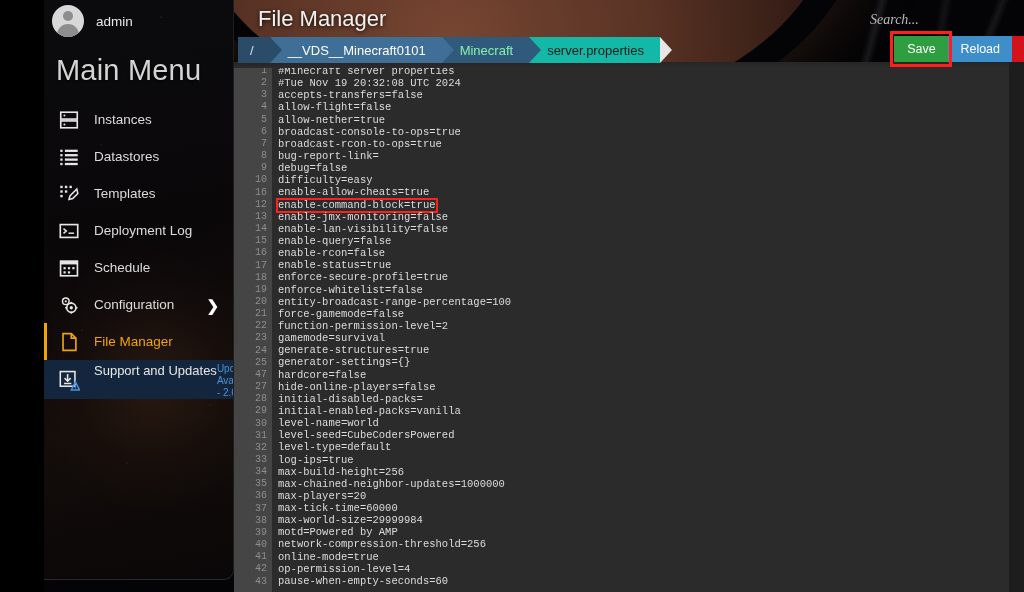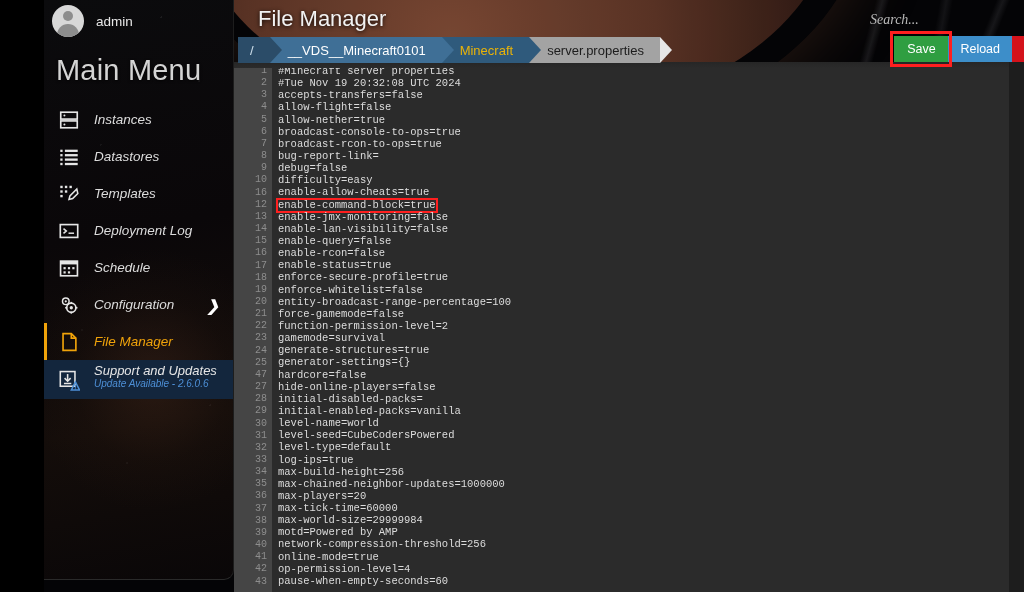--- a/index.html
+++ b/index.html
@@ -103,36 +103,36 @@
   }
   #username { color: #e8e8e8; font-size: 13.5px; }
 
   #main-menu-title {
     position: relative;
     color: #d4d4d4; font-size: 29px; font-weight: 300;
     padding: 12px 0 0 12px; letter-spacing: .2px;
     text-shadow: 0 1px 3px rgba(0,0,0,.8);
   }
 
-  #nav { position: relative; margin-top: 14px; font-style: italic; }
+  #nav { position: relative; margin-top: 14px; }
   .nav-item {
     position: relative; display: flex; align-items: center;
     height: 37px; padding-left: 14px; gap: 14px; cursor: pointer;
   }
   .nav-item .label { color: #dcdcdc; font-size: 13.5px; white-space: nowrap; }
   .nav-icon { width: 22px; height: 22px; flex: none; display: block; }
   .nav-item.active { }
   .nav-item.active::before {
     content: ""; position: absolute; left: 0; top: 0; bottom: 0; width: 3px; background: #f0a30a;
   }
   .nav-item.active .label { color: #f0a30a; }
   .nav-item.support {
     background: #13263d; height: 39px; align-items: flex-start; padding-top: 3px;
   }
-  .nav-item.support .stack { display: flex; flex-direction: column; line-height: 1.18; }
+  .nav-item.support .stack { display: flex; flex-direction: row; line-height: 1.18; }
   .nav-item.support .label { color: #e6e6e6; font-size: 13px; }
   .nav-item.support .sub { color: #4d8fd6; font-size: 10px; }
   .nav-item.support .nav-icon { margin-top: 6px; }
   .chev {
     position: absolute; right: 14px; top: 50%; transform: translateY(-50%);
     color: #fff; font-size: 15px; font-weight: bold; line-height: 1;
   }
 
   
   #header {
@@ -170,23 +170,23 @@
   .crumb::after {
     content: ""; position: absolute; right: -12px; top: 0;
     width: 0; height: 0; z-index: 1;
     border-top: 13px solid transparent;
     border-bottom: 13px solid transparent;
   }
   .crumb.c-root { background: #2b4c68; color: #cfe0ec; }
   .crumb.c-root::after { border-left: 12px solid #2b4c68; }
   .crumb.c-vds { background: #3f6f96; color: #ffffff; }
   .crumb.c-vds::after { border-left: 12px solid #3f6f96; }
-  .crumb.c-mc { background: #2f5a7c; color: #eab308; }
+  .crumb.c-mc { background: #2f5a7c; color: #86efac; }
   .crumb.c-mc::after { border-left: 12px solid #2f5a7c; }
-  .crumb.c-file { background: #a3a3a3; color: #1c1c1c; justify-content: center; }
+  .crumb.c-file { background: #14b8a6; color: #1c1c1c; justify-content: center; }
   .crumb.c-file::after { border-left: 12px solid #e6e6e6; }
 
   
   #actions {
     position: absolute; top: 36px; right: 0; display: flex; z-index: 6;
   }
   .act-btn {
     height: 26px; min-width: 54px; padding: 0 12px;
     display: flex; align-items: center; justify-content: center;
     font-size: 12.5px; color: #fff; border: none; cursor: pointer;

